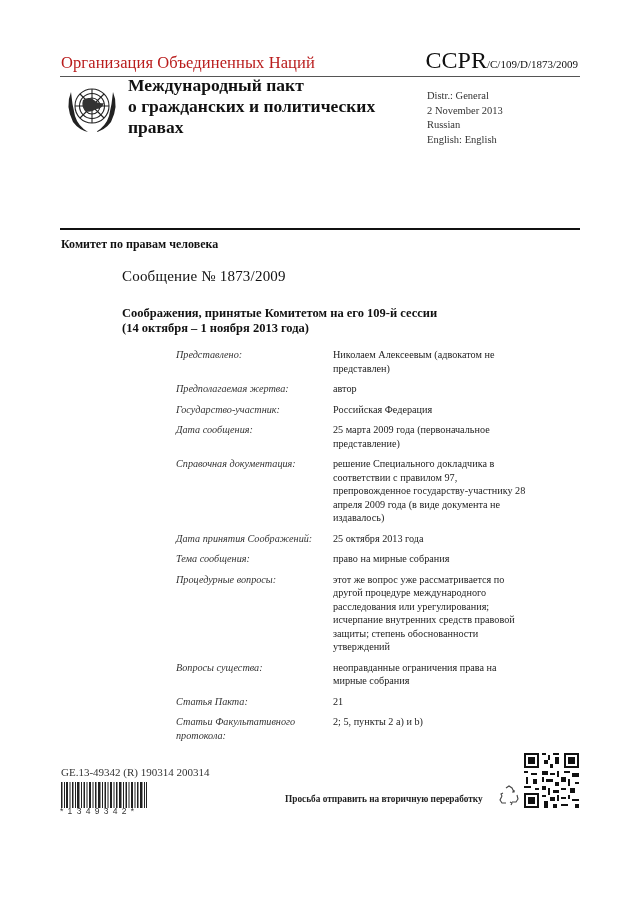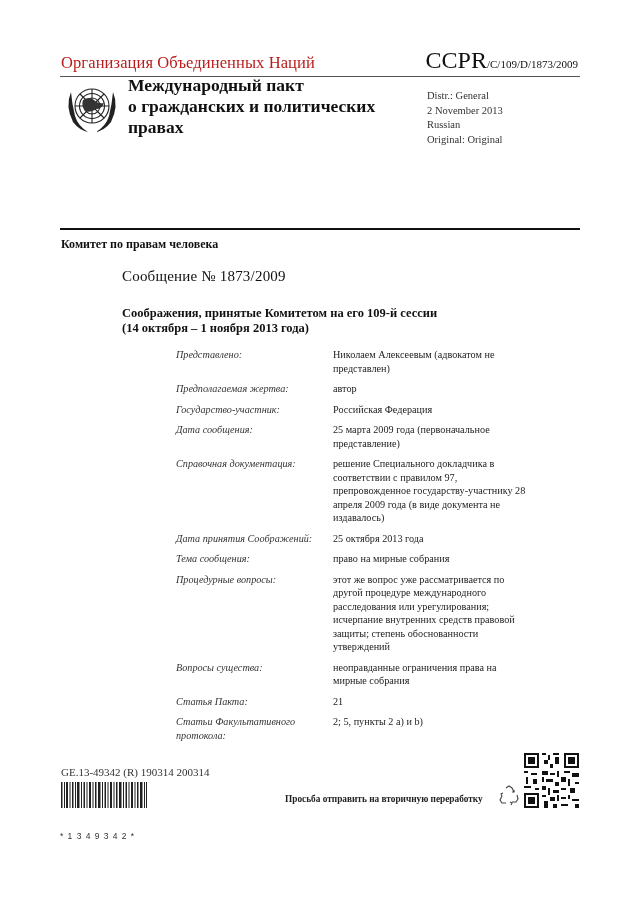--- a/index.html
+++ b/index.html
@@ -19,21 +19,21 @@
     .rule-thick { left: 60px; top: 228px; width: 520px; height: 0; border-top: 2px solid #111; }
     .committee { left: 61px; top: 237px; font-size: 12px; font-weight: bold; }
     .comm-no { left: 122px; top: 268px; font-size: 15px; font-weight: normal; letter-spacing: 0.2px; }
     .views { left: 122px; top: 306px; font-size: 12.5px; font-weight: bold; line-height: 15px; }
     .meta { left: 152px; top: 348px; width: 380px; font-size: 10.2px; line-height: 13.5px; }
     .meta-row { display: flex; margin-bottom: 7px; margin-left: 24px; }
     .meta-row .lbl { width: 157px; flex: 0 0 157px; font-style: italic; color: #333; }
     .meta-row .val { flex: 1; color: #222; }
     .footer-code { left: 61px; top: 766px; font-size: 11px; color: #333; }
     .barcode { left: 61px; top: 782px; width: 86px; height: 26px; }
-    .barcode-num { left: 60px; top: 806px; font-family: "Liberation Sans", sans-serif; font-size: 8.5px; letter-spacing: 4.3px; color: #333; margin-top: 25px; }
+    .barcode-num { left: 60px; top: 806px; font-family: "Liberation Sans", sans-serif; font-size: 8.5px; letter-spacing: 4.3px; color: #333; }
     .recycle-text { left: 285px; top: 794px; font-size: 9.3px; font-weight: bold; color: #222; }
     .recycle-icon { left: 497px; top: 784px; width: 24px; height: 24px; }
     .qr { left: 524px; top: 753px; width: 55px; height: 55px; }
   </style>
 </head>
 <body>
 
 <div class="abs org-name">Организация Объединенных Наций</div>
 <div class="abs symbol">
   <span class="big">CCPR</span><span class="small">/C/109/D/1873/2009</span>
@@ -61,21 +61,21 @@
 <div class="abs treaty-title">
   <div>Международный пакт</div>
   <div>о гражданских и политических</div>
   <div>правах</div>
 </div>
 
 <div class="abs distr">
   <div>Distr.: General</div>
   <div>2 November 2013</div>
   <div>Russian</div>
-  <div>Original: Original</div>
+  <div>English: English</div>
 </div>
 
 <div class="abs rule-thick"></div>
 
 <div class="abs committee">Комитет по правам человека</div>
 <div class="abs comm-no">Сообщение № 1873/2009</div>
 <div class="abs views">
   <div>Соображения, принятые Комитетом на его 109-й сессии</div>
   <div>(14 октября – 1 ноября 2013 года)</div>
 </div>

